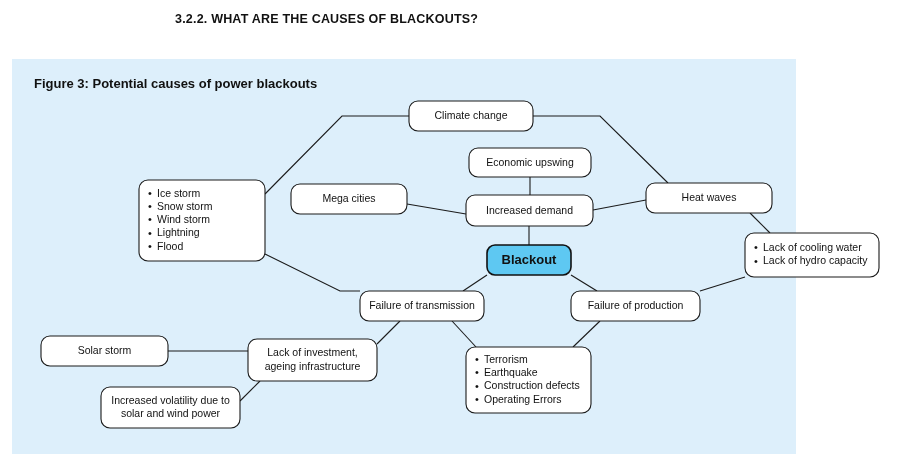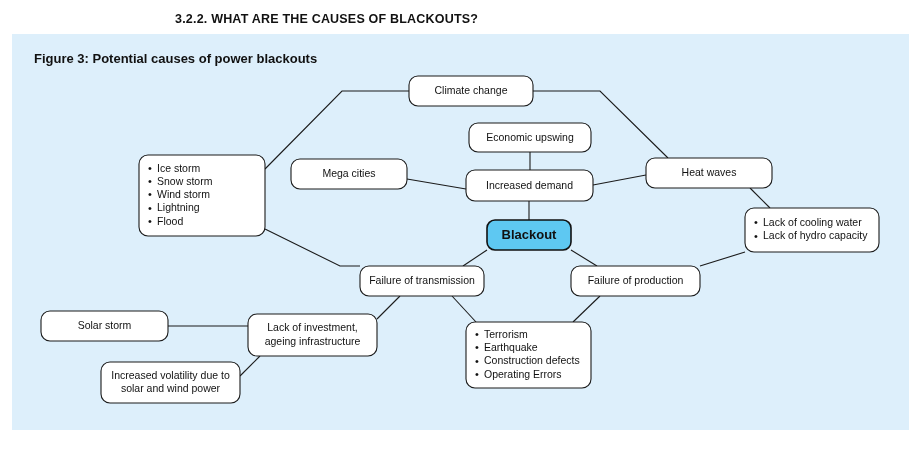--- a/index.html
+++ b/index.html
@@ -20,22 +20,22 @@
     top: 12px;
     font-size: 12.5px;
     font-weight: bold;
     color: #111111;
     letter-spacing: 0.2px;
     white-space: nowrap;
   }
   #figure-panel {
     position: absolute;
     left: 12px;
-    top: 34px;
-    width: 897px;
+    top: 59px;
+    width: 784px;
     height: 396px;
     background: #ddeffb;
   }
   #figure-caption {
     position: absolute;
     left: 22px;
     top: 17px;
     font-size: 13px;
     font-weight: bold;
     color: #111111;

